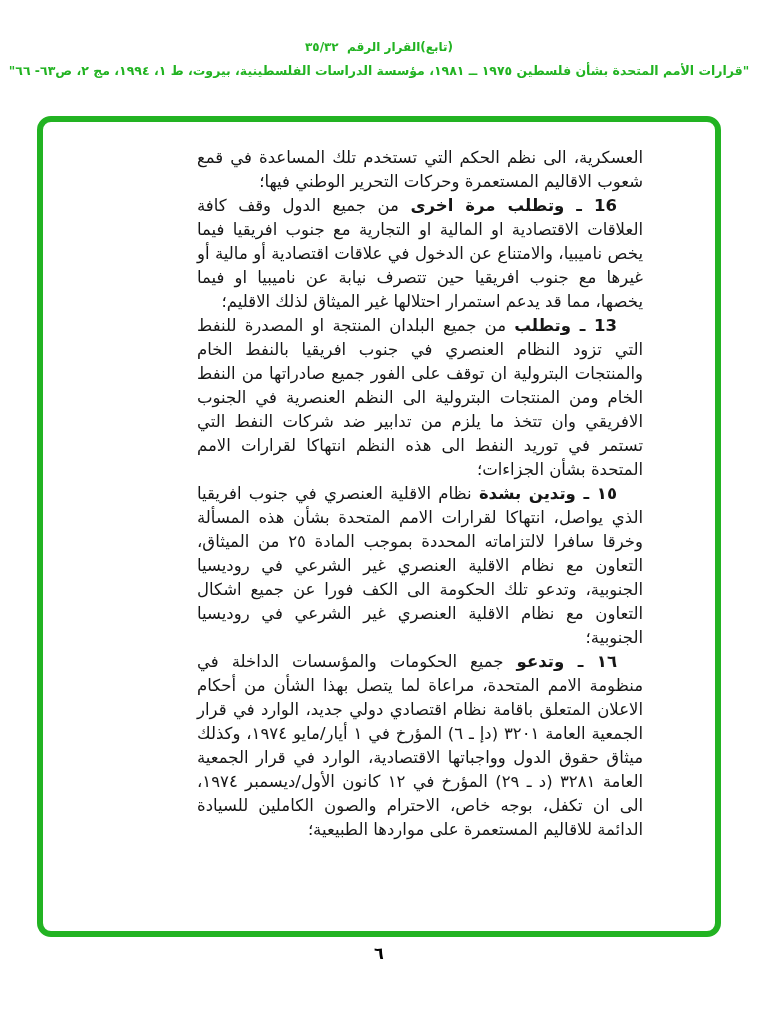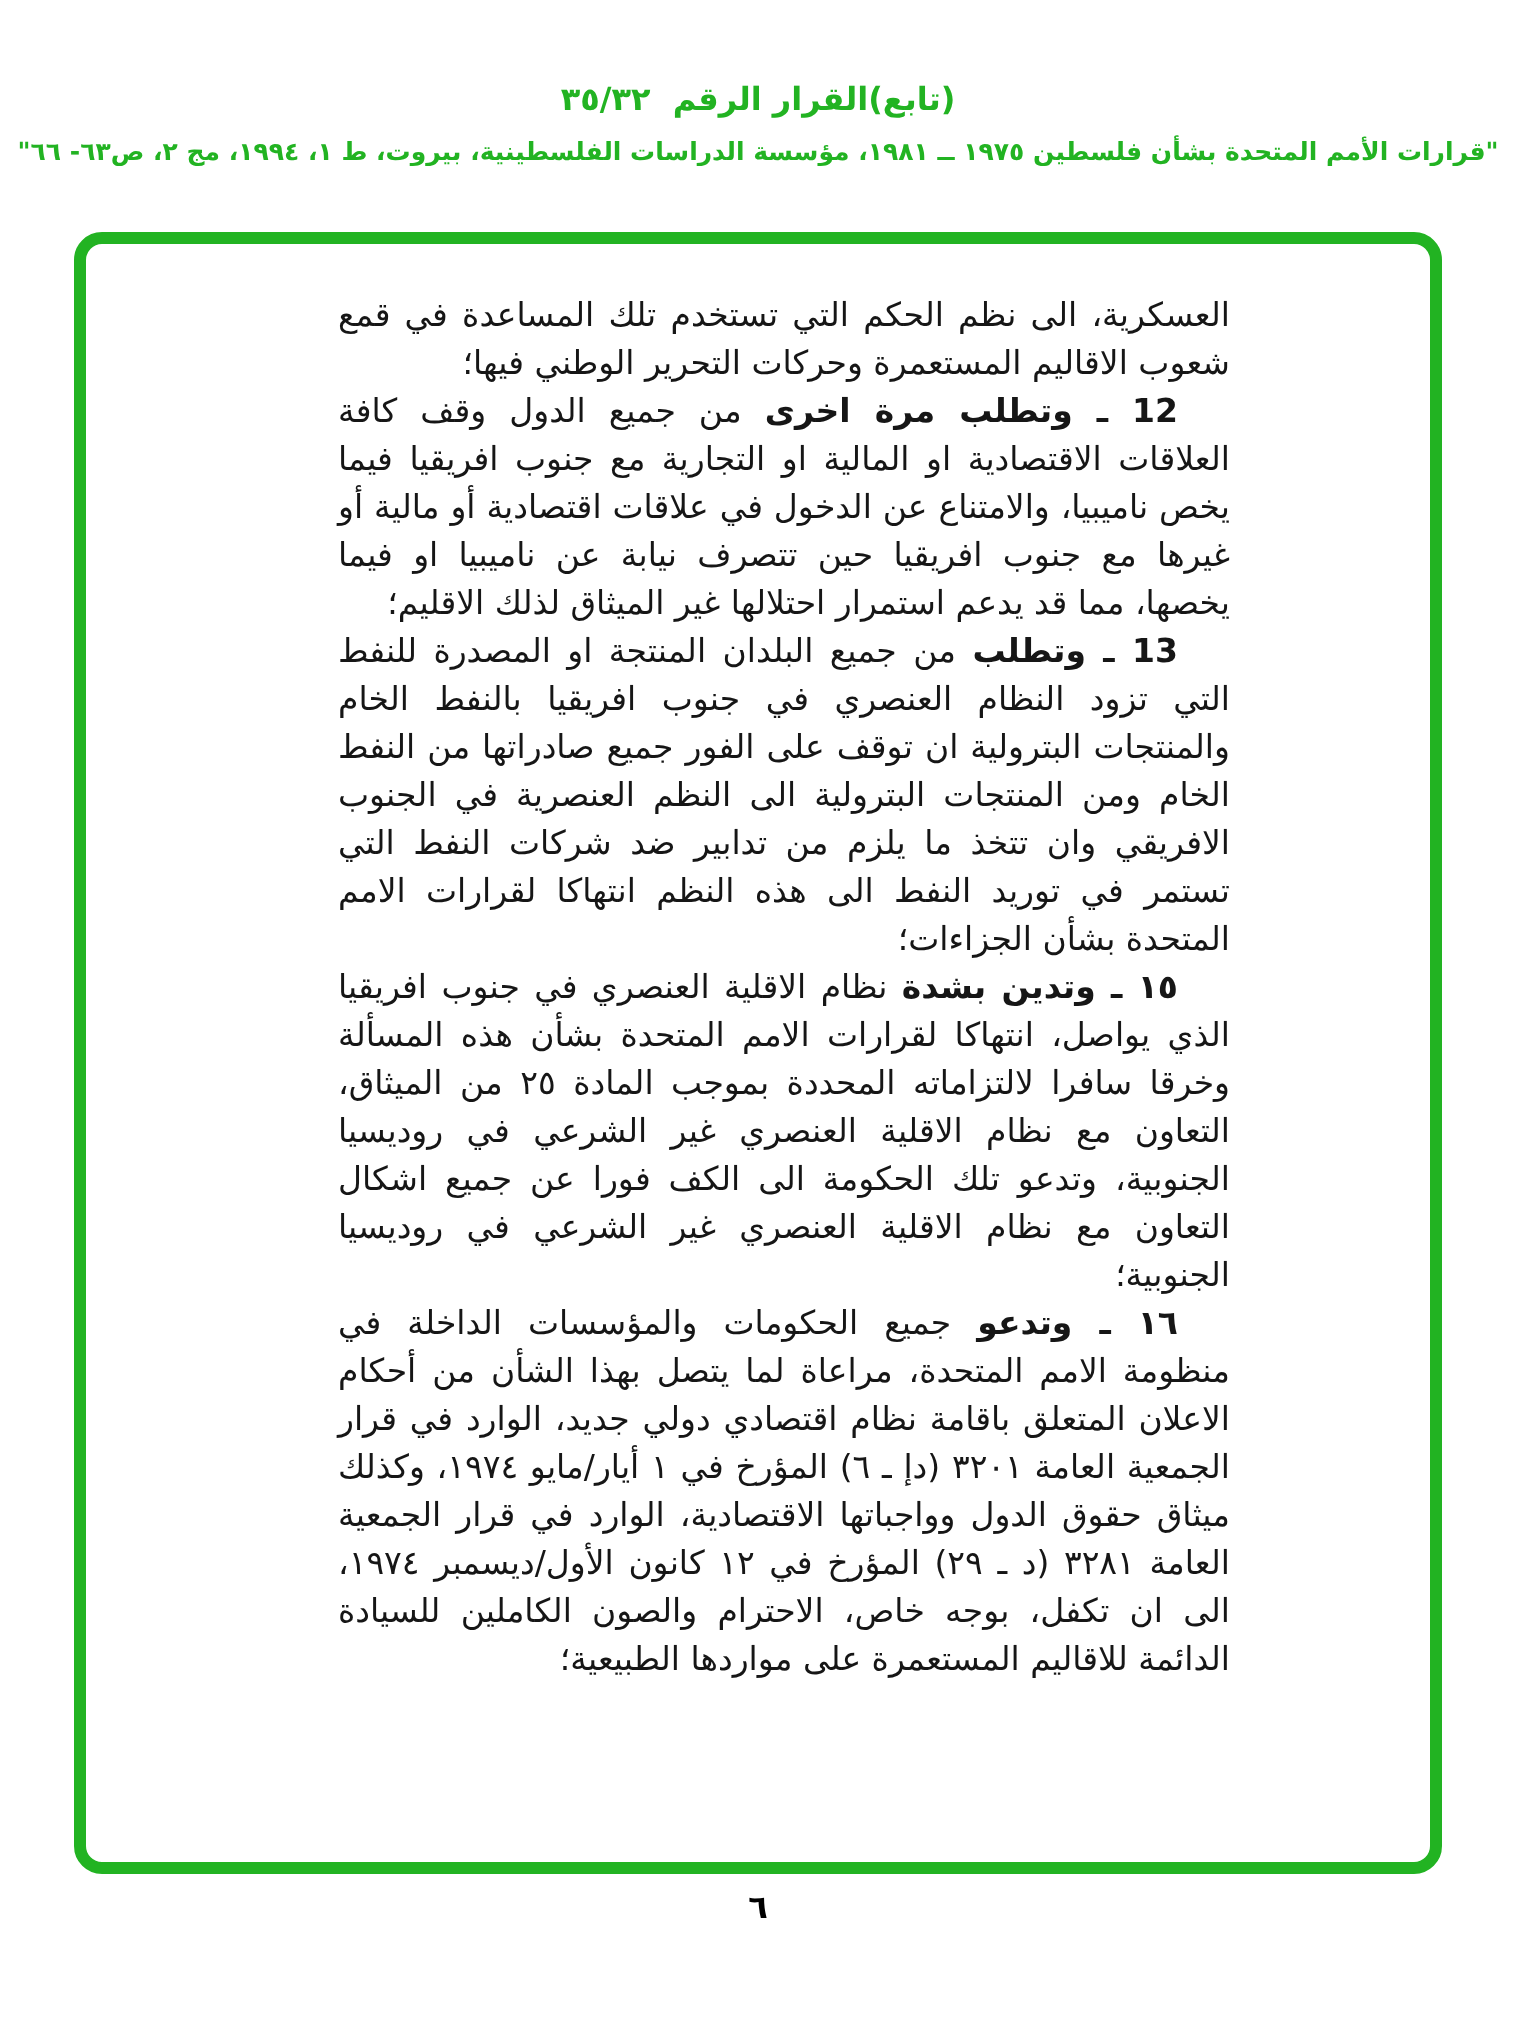--- a/index.html
+++ b/index.html
@@ -14,21 +14,21 @@
     position:relative;
     overflow:hidden;
   }
   .header{
     position:absolute;
     top:40px;left:0;right:0;
     text-align:center;
     color:var(--green);
   }
   .header .title{
-    font-size:16px;
+    font-size:12px;
     font-weight:bold;
     white-space:pre-wrap;
     direction:rtl;
   }
   .header .citation{
     margin-top:9px;
     font-size:12.5px;
     font-weight:bold;
     direction:rtl;
     white-space:nowrap;
@@ -37,21 +37,21 @@
     position:absolute;
     left:37px;top:116px;
     width:672px;height:809px;
     border:6px solid var(--green);
     border-radius:14px;
     background:#ffffff;
     overflow:hidden;
   }
   .content{
     position:absolute;
-    top:24px;right:100px;
+    top:24px;right:72px;
     width:446px;
     direction:rtl;
     color:var(--ink);
   }
   .content p{
     margin:0;
     font-size:16.5px;
     line-height:24px;
     text-align:justify;
     text-indent:26px;
@@ -72,20 +72,20 @@
 <body>
 
 <div class="header">
   <div class="title">(تابع)القرار الرقم  ٣٥/٣٢</div>
   <div class="citation">"قرارات الأمم المتحدة بشأن فلسطين ١٩٧٥ ــ ١٩٨١، مؤسسة الدراسات الفلسطينية، بيروت، ط ١، ١٩٩٤، مج ٢، ص٦٣- ٦٦"</div>
 </div>
 
 <div class="frame">
   <div class="content">
     <p class="no-indent"><b></b><span>العسكرية، الى نظم الحكم التي تستخدم تلك المساعدة في قمع شعوب الاقاليم المستعمرة وحركات التحرير الوطني فيها؛</span></p>
-    <p><b>12 ـ وتطلب مرة اخرى</b><span> من جميع الدول وقف كافة العلاقات الاقتصادية او المالية او التجارية مع جنوب افريقيا فيما يخص ناميبيا، والامتناع عن الدخول في علاقات اقتصادية أو مالية أو غيرها مع جنوب افريقيا حين تتصرف نيابة عن ناميبيا او فيما يخصها، مما قد يدعم استمرار احتلالها غير الميثاق لذلك الاقليم؛</span></p>
+    <p><b>16 ـ وتطلب مرة اخرى</b><span> من جميع الدول وقف كافة العلاقات الاقتصادية او المالية او التجارية مع جنوب افريقيا فيما يخص ناميبيا، والامتناع عن الدخول في علاقات اقتصادية أو مالية أو غيرها مع جنوب افريقيا حين تتصرف نيابة عن ناميبيا او فيما يخصها، مما قد يدعم استمرار احتلالها غير الميثاق لذلك الاقليم؛</span></p>
     <p><b>13 ـ وتطلب</b><span> من جميع البلدان المنتجة او المصدرة للنفط التي تزود النظام العنصري في جنوب افريقيا بالنفط الخام والمنتجات البترولية ان توقف على الفور جميع صادراتها من النفط الخام ومن المنتجات البترولية الى النظم العنصرية في الجنوب الافريقي وان تتخذ ما يلزم من تدابير ضد شركات النفط التي تستمر في توريد النفط الى هذه النظم انتهاكا لقرارات الامم المتحدة بشأن الجزاءات؛</span></p>
     <p><b>١٥ ـ وتدين بشدة</b><span> نظام الاقلية العنصري في جنوب افريقيا الذي يواصل، انتهاكا لقرارات الامم المتحدة بشأن هذه المسألة وخرقا سافرا لالتزاماته المحددة بموجب المادة ٢٥ من الميثاق، التعاون مع نظام الاقلية العنصري غير الشرعي في روديسيا الجنوبية، وتدعو تلك الحكومة الى الكف فورا عن جميع اشكال التعاون مع نظام الاقلية العنصري غير الشرعي في روديسيا الجنوبية؛</span></p>
     <p><b>١٦ ـ وتدعو</b><span> جميع الحكومات والمؤسسات الداخلة في منظومة الامم المتحدة، مراعاة لما يتصل بهذا الشأن من أحكام الاعلان المتعلق باقامة نظام اقتصادي دولي جديد، الوارد في قرار الجمعية العامة ٣٢٠١ (دإ ـ ٦) المؤرخ في ١ أيار/مايو ١٩٧٤، وكذلك ميثاق حقوق الدول وواجباتها الاقتصادية، الوارد في قرار الجمعية العامة ٣٢٨١ (د ـ ٢٩) المؤرخ في ١٢ كانون الأول/ديسمبر ١٩٧٤، الى ان تكفل، بوجه خاص، الاحترام والصون الكاملين للسيادة الدائمة للاقاليم المستعمرة على مواردها الطبيعية؛</span></p>
   </div>
 </div>
 
 <div class="page-number">٦</div>
 
 </body></html>

